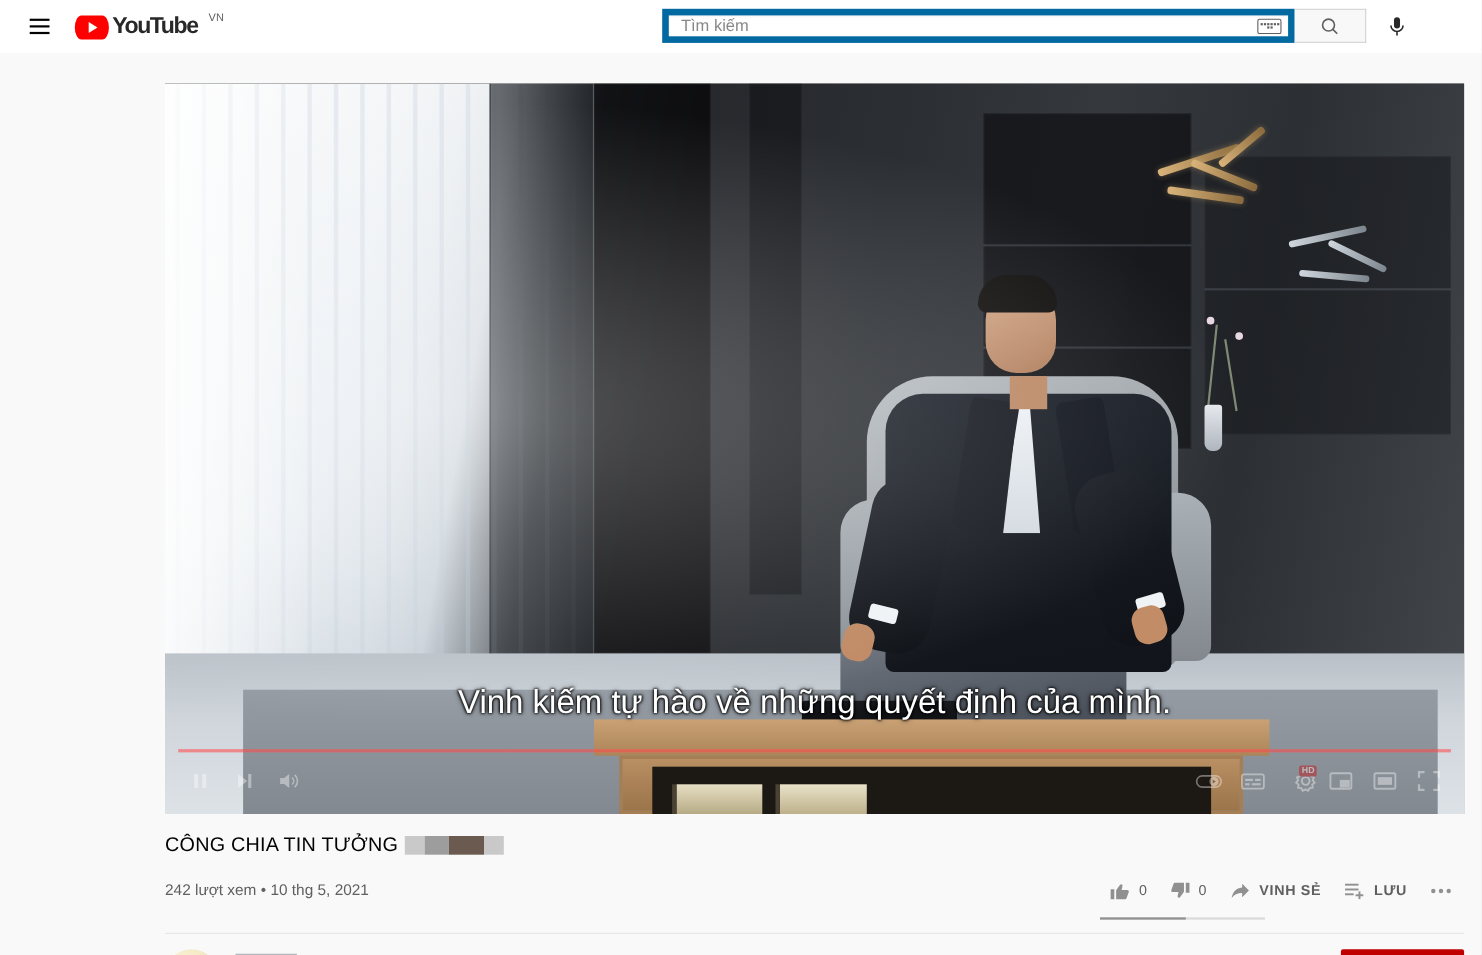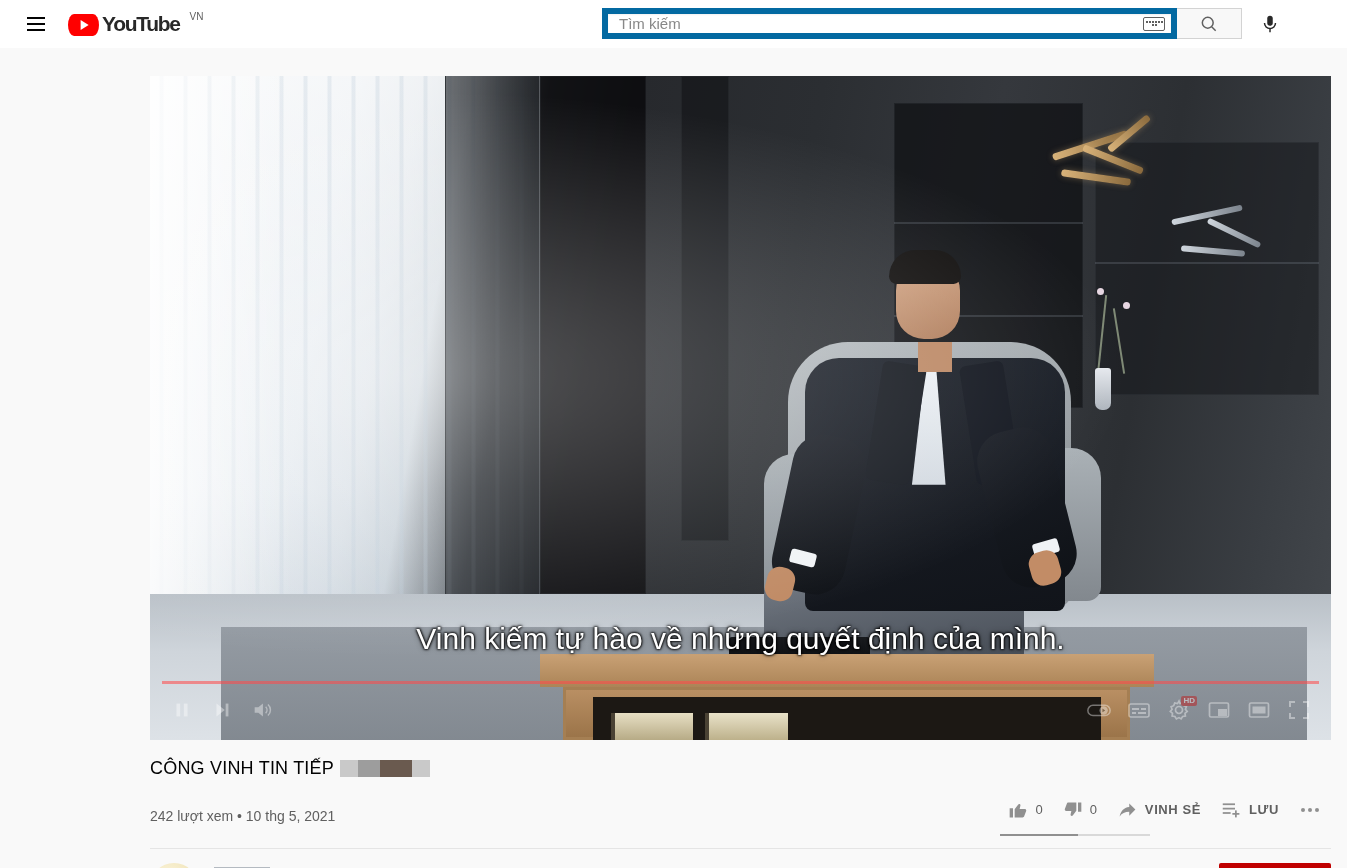--- a/index.html
+++ b/index.html
@@ -326,37 +326,37 @@
     width: 40px; height: 40px; display:flex; align-items:center;
     justify-content:center; cursor:pointer;
   }
   .ctl svg { fill: #ffffff; }
   .spacer { flex: 1; }
   .hd-badge {
     position:absolute; top: 6px; right: 2px;
     background:#cc0000; color:#fff; font-size: 8px; font-weight:bold;
     padding: 0 2px; border-radius: 2px; line-height: 10px;
   }
-  .ctl.rel { position: relative; }
+  .ctl.rel { position: relative; justify-content: flex-end; }
 
   
   .meta { padding-top: 18px; }
   .video-title {
     font-size: 18px; color: #030303; font-weight: 400;
     letter-spacing: 0.2px; display: flex; align-items: center; flex-wrap: nowrap;
     white-space: nowrap;
   }
   .redaction { display:inline-flex; margin: 0 6px; vertical-align: middle; }
   .redaction b { display:block; height: 17px; }
   .rd1 { width: 22px; background: #9d9d9d; }
   .rd2 { width: 32px; background: #6a5a4f; }
   .rd3 { width: 18px; background: #c9c9c9; }
 
   .meta-row {
-    display:flex; align-items:center;
+    display:flex; align-items:flex-start;
     justify-content: space-between; margin-top: 10px; gap: 35px;
   }
   .views { font-size: 14px; color: #606060; padding-top: 12px; }
 
   .actions { display:flex; align-items:center; position: relative; }
   .act {
     display:flex; align-items:center; gap: 7px;
     padding: 10px 10px; cursor:pointer; color:#606060;
     font-size: 13px; font-weight: bold; letter-spacing: .6px;
   }
@@ -575,21 +575,21 @@
           <svg width="24" height="24" viewBox="0 0 24 24">
             <path fill="none" stroke="#fff" stroke-width="2" d="M3 9V4h5M21 9V4h-5M3 15v5h5M21 15v5h-5"></path>
           </svg>
         </div>
       </div>
     </div>
 
     <div class="meta">
 
       <div class="video-title">
-        <span>CÔNG VINH TIN TIẾP</span>
+        <span>CÔNG CHIA TIN TƯỞNG</span>
         <span class="redaction">
           <b class="rd3"></b>
           <b class="rd1"></b>
           <b class="rd2"></b>
           <b class="rd3"></b>
         </span>
       </div>
 
       <div class="meta-row">
         <div class="views">

